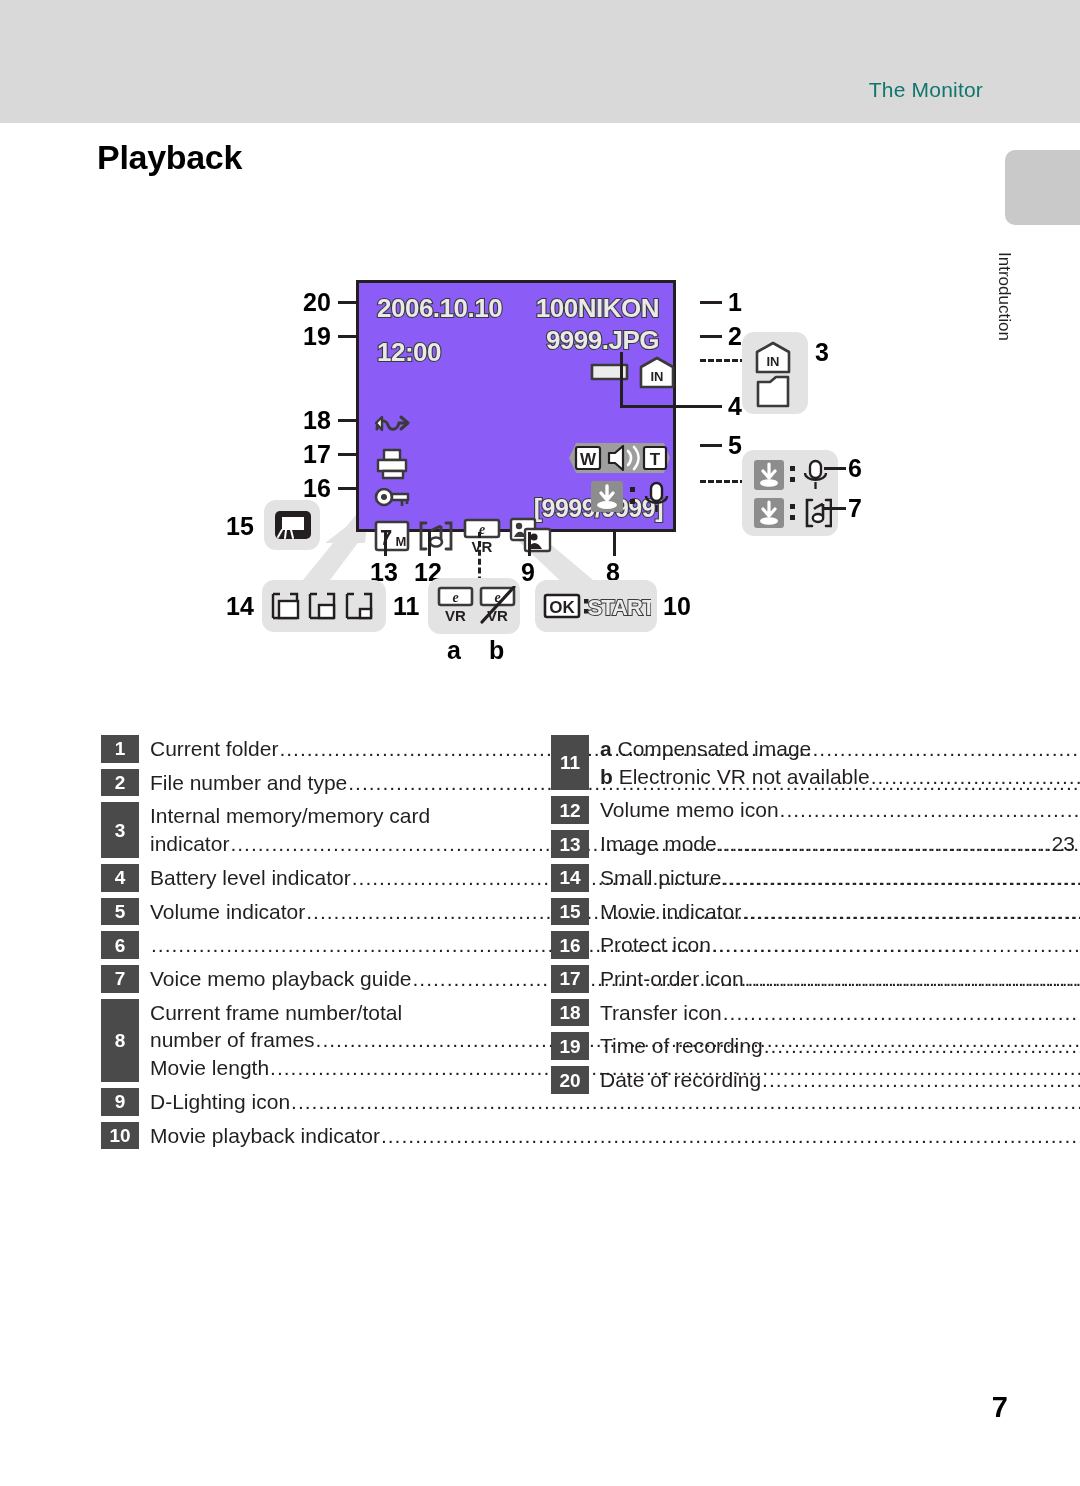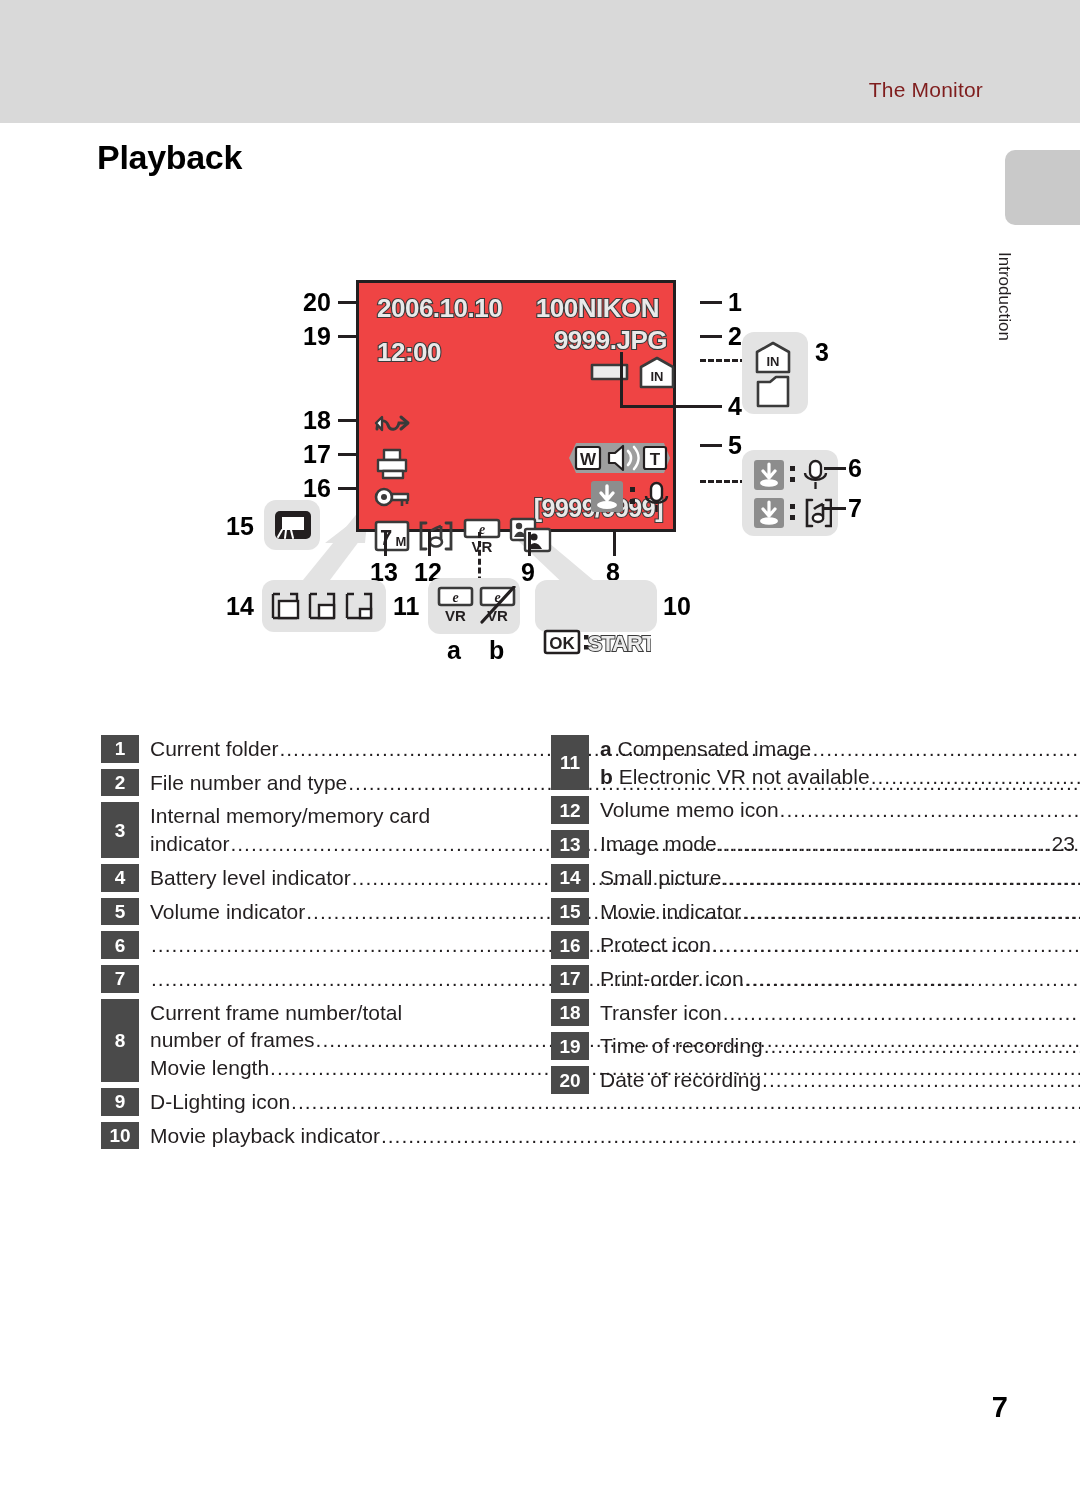--- a/index.html
+++ b/index.html
@@ -19,21 +19,21 @@
   .header-band {
     position: absolute;
     left: 0; top: 0;
     width: 1080px; height: 123px;
     background: #d9d9d9;
   }
   .header-title {
     position: absolute;
     right: 97px; top: 78px;
     font-size: 21px;
-    color: #7f1d1d;
+    color: #0f766e;
     letter-spacing: .2px;
   }
 
   
   .side-tab {
     position: absolute;
     left: 1005px; top: 150px;
     width: 80px; height: 75px;
     background: #c9c9c9;
     border-radius: 10px 0 0 10px;
@@ -73,40 +73,40 @@
     position: absolute;
     left: 0; top: 248px;
     width: 1080px; height: 440px;
   }
 
   
   .monitor {
     position: absolute;
     left: 356px; top: 32px;
     width: 320px; height: 252px;
-    background: #ef4444;
+    background: #8b5cf6;
     border: 3px solid #231f20;
     box-sizing: border-box;
   }
 
   
   .lcd-text {
     position: absolute;
     font-family: "Liberation Sans", sans-serif;
     font-weight: bold;
     color: #e9e9e9;
     -webkit-text-stroke: 2.2px #3a3a3a;
     paint-order: stroke fill;
     white-space: nowrap;
     letter-spacing: -.5px;
   }
   .lcd-date   { left: 18px; top: 10px;  font-size: 26px; }
   .lcd-time   { left: 18px; top: 54px;  font-size: 26px; }
   .lcd-folder { right: 14px; top: 10px; font-size: 26px; }
-  .lcd-file   { right: 6px; top: 42px; font-size: 26px; }
+  .lcd-file   { right: 14px; top: 42px; font-size: 26px; }
   .lcd-frames { right: 10px; bottom: 6px; font-size: 25px; }
 
   
   .cnum {
     position: absolute;
     font-size: 25px;
     font-weight: bold;
     color: #000;
     white-space: nowrap;
   }
@@ -469,21 +469,21 @@
       <rect x="2" y="2" width="33" height="17" rx="2" fill="#fff" stroke="#3a3a3a" stroke-width="2.6"></rect>
       <text x="18.5" y="16" font-family="Liberation Serif, serif" font-size="14" font-style="italic" font-weight="bold" fill="#231f20" text-anchor="middle">e</text>
       <text x="18.5" y="35" font-family="Liberation Sans, sans-serif" font-size="15" font-weight="bold" fill="#231f20" text-anchor="middle">VR</text>
       <path d="M3 36 L35 1" stroke="#231f20" stroke-width="3.2" stroke-linecap="round"></path>
     </svg>
   </span>
   <div class="sublabel" style="left:447px; top:388px;">a</div>
   <div class="sublabel" style="left:489px; top:388px;">b</div>
 
   <div class="cbox" style="left:535px; top:332px; width:122px; height:52px;"></div>
-  <span class="ic" style="left:543px; top:342px;margin-top:36px;">
+  <span class="ic" style="left:543px; top:342px;">
     <svg width="108" height="32" viewBox="0 0 108 32">
       <rect x="2" y="5" width="34" height="22" rx="2" fill="#fff" stroke="#231f20" stroke-width="2.6"></rect>
       <text x="19" y="23" font-family="Liberation Sans, sans-serif" font-size="17" font-weight="bold" fill="#231f20" text-anchor="middle">OK</text>
       <rect x="41" y="9" width="4.5" height="4.5" fill="#231f20"></rect>
       <rect x="41" y="19" width="4.5" height="4.5" fill="#231f20"></rect>
       <text x="78" y="25" font-family="Liberation Sans, sans-serif" font-size="22" font-weight="bold" fill="#ececec" stroke="#3a3a3a" stroke-width="2" paint-order="stroke" text-anchor="middle" letter-spacing="-1">START</text>
     </svg>
   </span>
   <div class="cnum" style="left:663px; top:344px;">10</div>
 </div>
@@ -544,20 +544,21 @@
         <div class="ltext">
           <div class="lline">
             <span class="dots">........................................................................................................................</span>
           </div>
         </div>
       </div>
       <div class="lrow">
         <div class="badge">7</div>
         <div class="ltext">
           <div class="lline">
+            <span class="lbl">Voice memo playback guide</span>
             <span class="dots">........................................................................................................................</span>
           </div>
         </div>
       </div>
       <div class="lrow">
         <div class="badge">8</div>
         <div class="ltext">
           <div class="lline nodots">
             <span class="lbl">Current frame number/total</span>
           </div>

